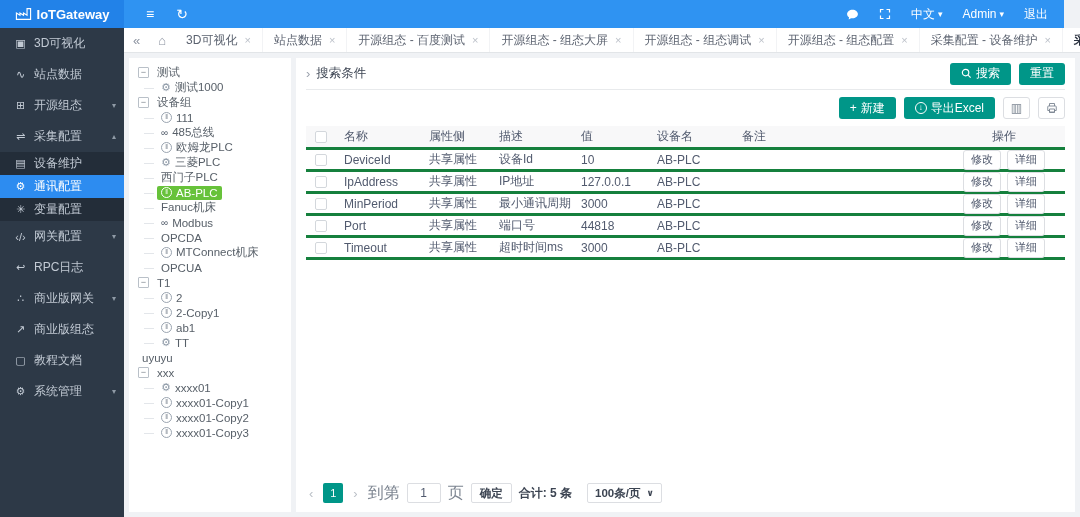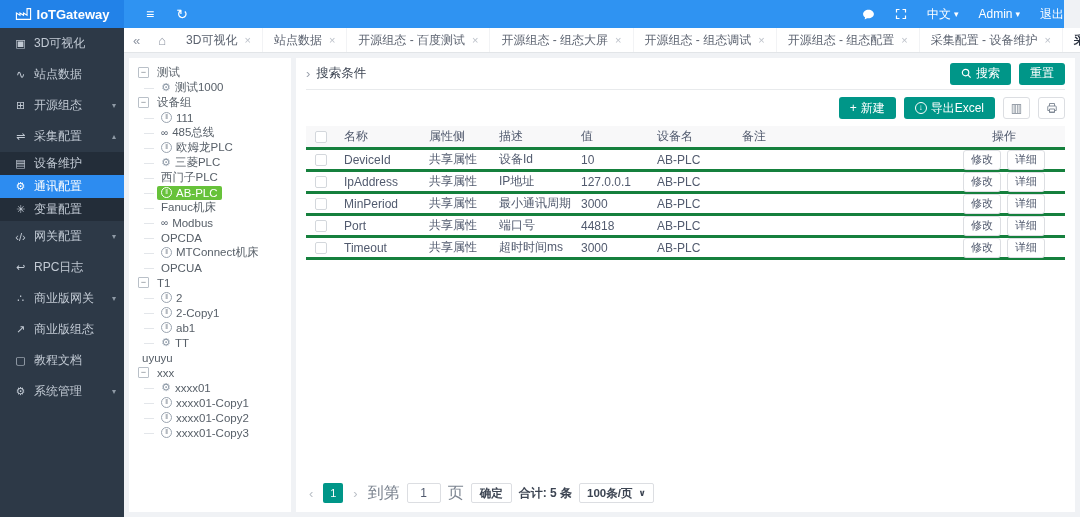--- a/index.html
+++ b/index.html
@@ -4,21 +4,21 @@
 <style>
   * { box-sizing: border-box; margin: 0; padding: 0; }
   html,body { width:1080px; height:517px; overflow:hidden; }
   body { font-family:"Liberation Sans","DejaVu Sans",sans-serif; font-size:12px; color:#515a6e; background:#f0f2f5; }
   #app { position:relative; width:1080px; height:517px; }
 
   
   .topbar { position:absolute; top:0; left:0; right:16px; height:28px; background:#2f93f2; display:flex; align-items:center; color:#fff; }
   .logo { width:124px; height:28px; background:#2282e8; display:flex; align-items:center; justify-content:center; gap:5px; font-weight:bold; font-size:13px; cursor:pointer; }
   .tb-ico { margin-left:22px; font-size:14px; cursor:pointer; line-height:1; }
-  .tb-right { margin-left:auto; display:flex; align-items:center; gap:20px; }
+  .tb-right { margin-left:auto; display:flex; align-items:center; gap:20px; padding-right:16px; }
   .tb-right .itm { cursor:pointer; display:flex; align-items:center; gap:3px; font-size:12px; }
   .tb-right .caret { font-size:9px; }
 
   
   .sidebar { position:absolute; top:28px; left:0; width:124px; bottom:0; background:#2d3947; overflow:hidden; }
   .side-item { height:31px; display:flex; align-items:center; padding:0 8px 0 13px; color:#c2cad4; cursor:pointer; }
   .side-item.sub { height:23px; background:#232d39; }
   .side-item.active { background:#2d8cf0; color:#fff; }
   .mi-ico { width:15px; margin-right:6px; font-size:11px; text-align:center; flex:none; }
   .mi-label { flex:1; font-size:12px; white-space:nowrap; }
@@ -79,21 +79,21 @@
   .spacer { flex:1; }
 
   
   .pager { height:30px; flex:none; display:flex; align-items:center; gap:7px; margin-bottom:4px; }
   .pg-nav { color:#bbc0c7; font-size:13px; padding:0 3px; cursor:pointer; }
   .pg-page { width:20px; height:20px; background:#009688; color:#fff; border-radius:2px; display:inline-flex; align-items:center; justify-content:center; font-size:11px; cursor:pointer; }
   .pg-txt { color:#7c8490; font-size:16px; }
   .pg-input { width:34px; height:20px; border:1px solid #dcdee2; border-radius:2px; text-align:center; font-size:12px; color:#515a6e; font-family:inherit; }
   .pg-confirm { height:20px; border:1px solid #dcdee2; background:#fff; border-radius:2px; padding:0 8px; font-size:11.5px; color:#3c4452; font-weight:bold; cursor:pointer; font-family:inherit; }
   .pg-total { color:#3c4452; font-size:12px; font-weight:bold; }
-  .pg-select { height:20px; border:1px solid #dcdee2; border-radius:2px; padding:0 7px; display:inline-flex; align-items:center; gap:6px; font-size:11.5px; color:#3c4452; font-weight:bold; cursor:pointer; background:#fff; }
+  .pg-select { height:20px; border:1px solid #dcdee2; border-radius:2px; padding:0 7px; display:inline-flex; align-items:center; gap:6px; font-size:11.5px; color:#3c4452; font-weight:bold; cursor:pointer; background:#fff;margin-left:8px; }
   .pg-select .sc { font-size:9px; }
 </style>
 </head>
 <body>
 
 <div id="app">
 
   <header class="topbar">
     <div class="logo">
       <span style="display:inline-flex;">

